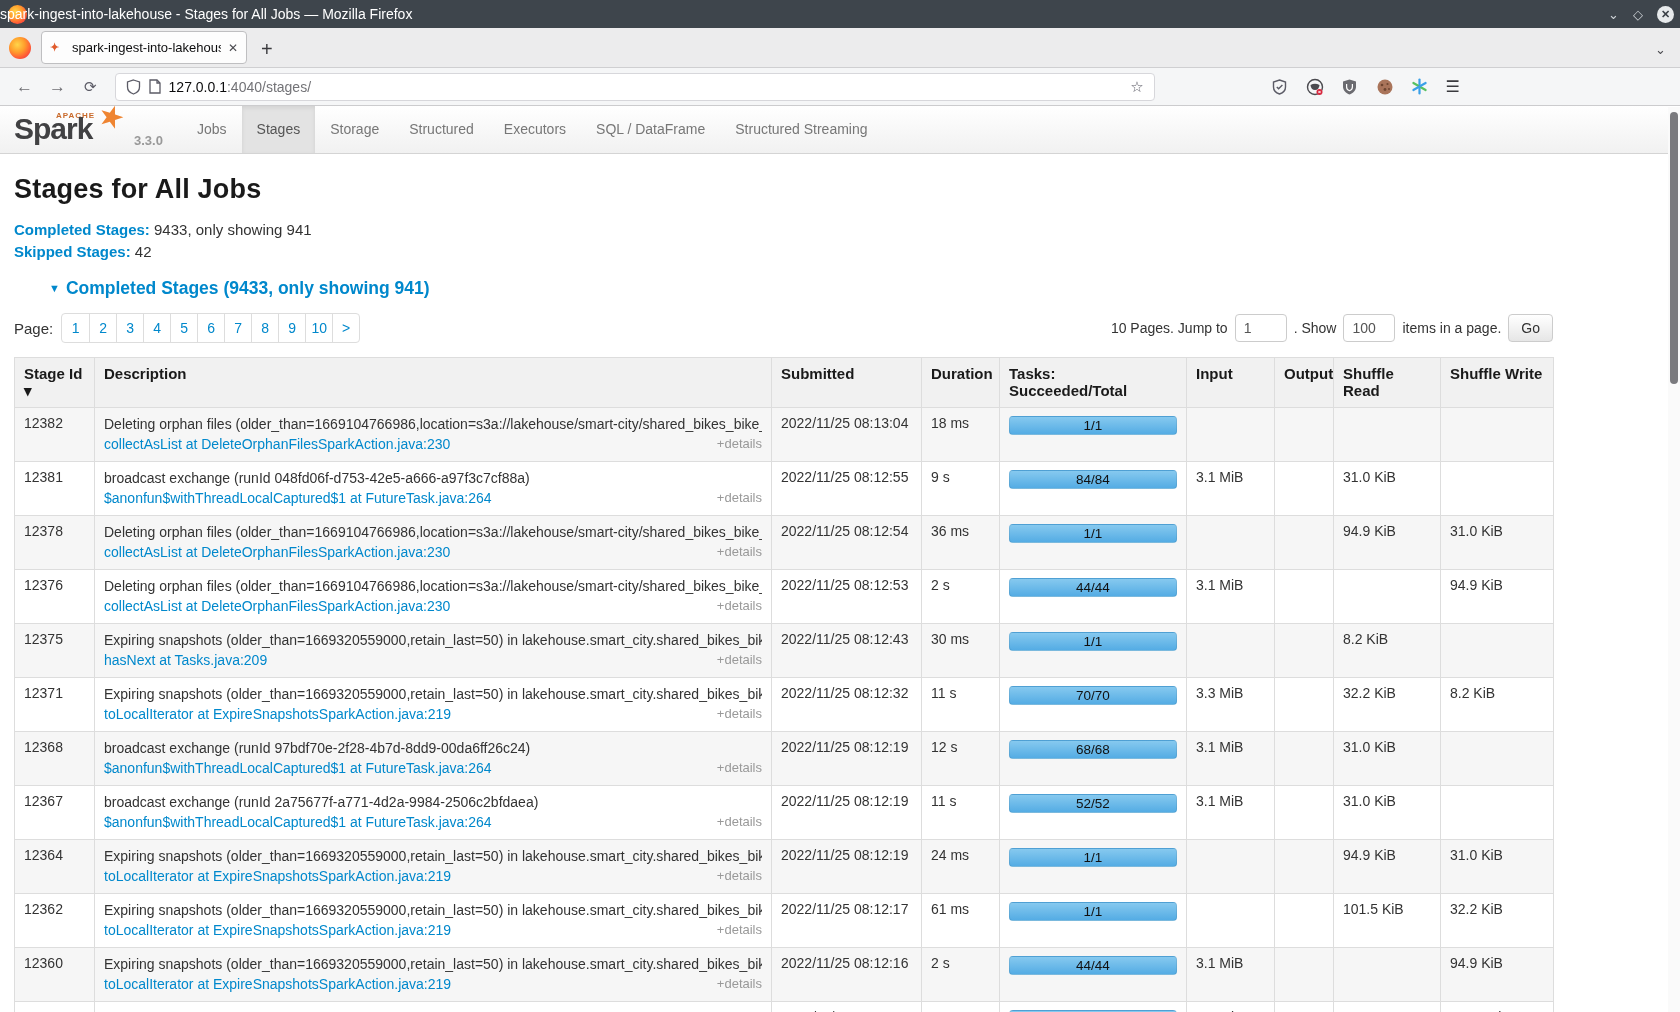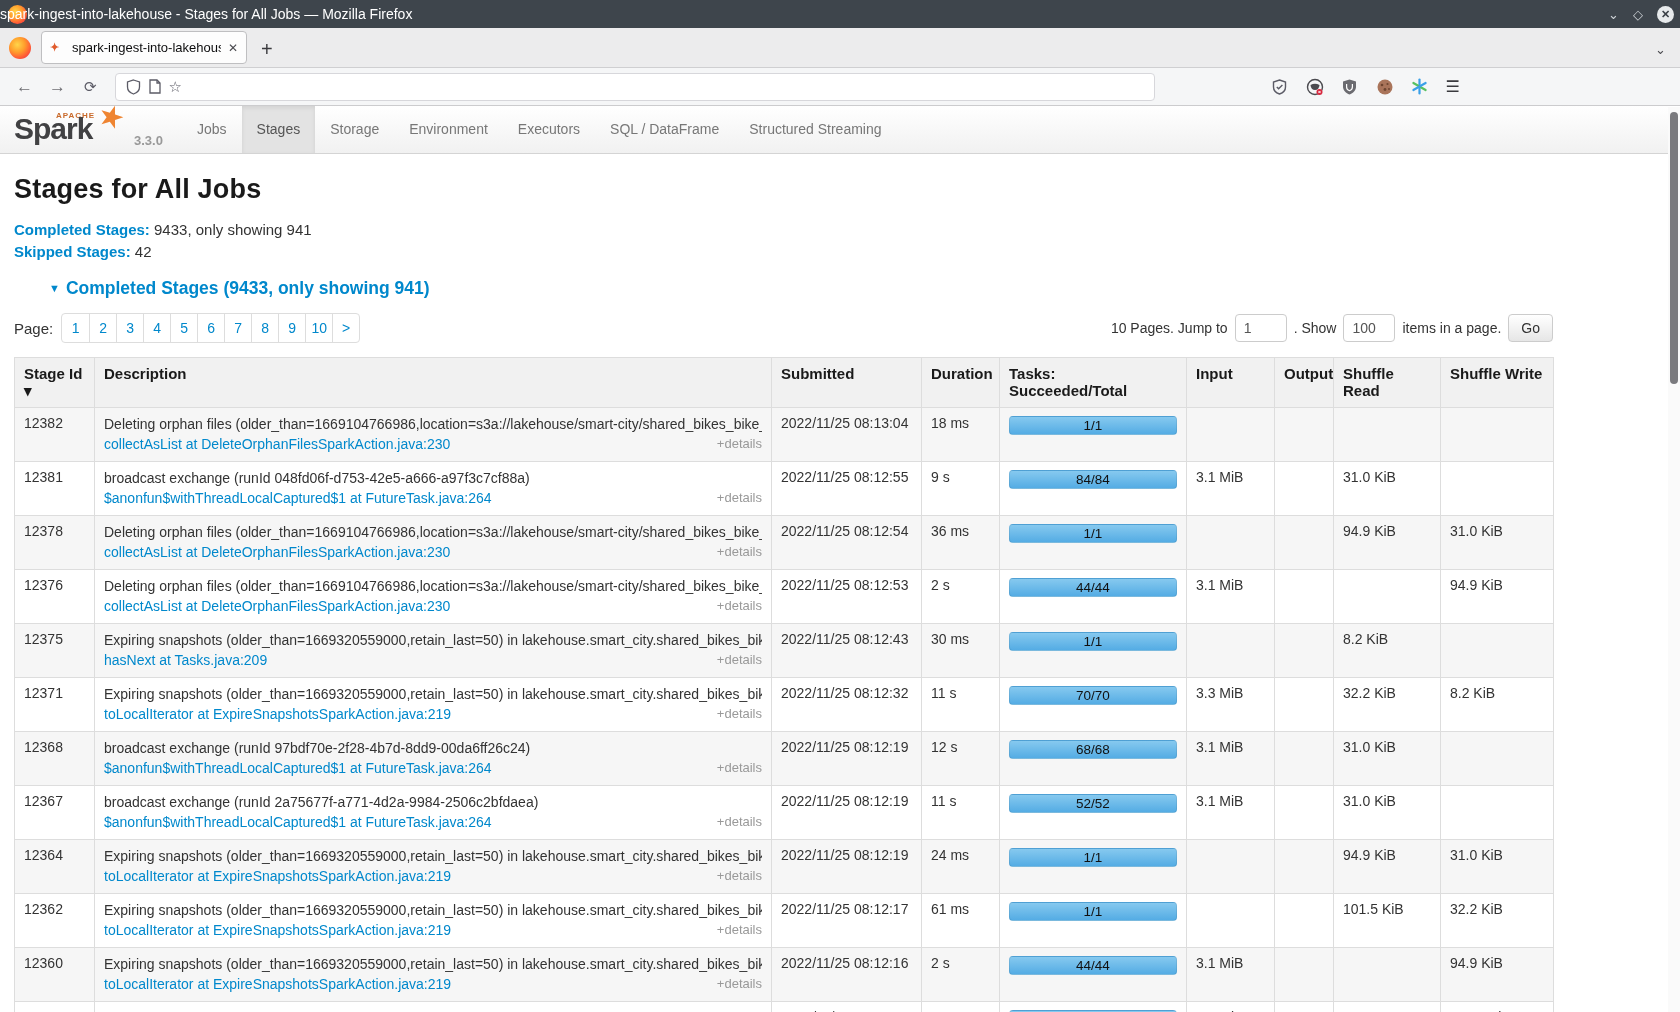--- a/index.html
+++ b/index.html
@@ -126,20 +126,21 @@
       <svg width="15" height="16" viewBox="0 0 15 16">
           <path d="M7.5 1 L13.5 3 V8 C13.5 11.5 10.8 13.9 7.5 15 C4.2 13.9 1.5 11.5 1.5 8 V3 Z" fill="none" stroke="#5b5b66" stroke-width="1.3"></path>
         </svg>
     </span>
     <span class="url-ico">
       <svg width="12" height="15" viewBox="0 0 12 15">
           <path d="M1 1 H8 L11 4 V14 H1 Z" fill="none" stroke="#5b5b66" stroke-width="1.3"></path>
           <path d="M8 1 V4 H11" fill="none" stroke="#5b5b66" stroke-width="1.3"></path>
         </svg>
     </span>
+    <span class="url-text"><span class="url-host">127.0.0.1</span><span class="url-path">:4040/stages/</span></span>
     <span class="url-star">☆</span>
   </div>
   <div class="tb-icons">
     <span class="ico">
       <svg width="15" height="16" viewBox="0 0 15 16">
           <path d="M7.5 1 L13.5 3 V8 C13.5 11.5 10.8 13.9 7.5 15 C4.2 13.9 1.5 11.5 1.5 8 V3 Z" fill="none" stroke="#5b5b66" stroke-width="1.4"></path>
           <path d="M4.8 8 l1.8 1.8 L10.4 6" fill="none" stroke="#5b5b66" stroke-width="1.4"></path>
         </svg>
     </span>
     <span class="ico">
@@ -182,21 +183,21 @@
   <div class="logo-wrap">
     <span class="logo-apache">APACHE</span>
     <span class="logo-spark">Spark</span>
     <span class="logo-star">★</span>
     <span class="logo-version">3.3.0</span>
   </div>
   <ul class="spark-nav">
       <li class="nav-item">Jobs</li>
       <li class="nav-item active">Stages</li>
       <li class="nav-item">Storage</li>
-      <li class="nav-item">Environment</li>
+      <li class="nav-item">Structured</li>
       <li class="nav-item">Executors</li>
       <li class="nav-item">SQL / DataFrame</li>
       <li class="nav-item">Structured Streaming</li>
     </ul>
 </div>
 
 <div class="content">
   <div class="page-title">Stages for All Jobs</div>
 
   <div class="summary-line">

